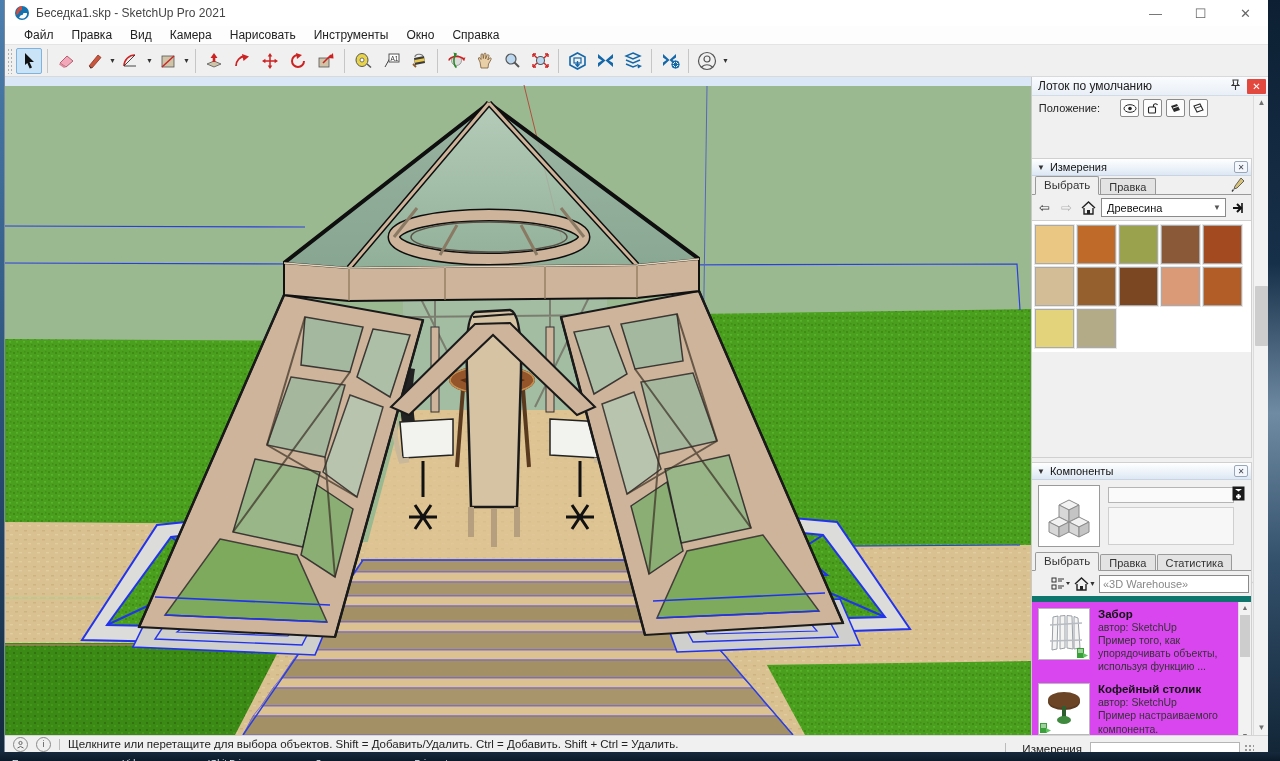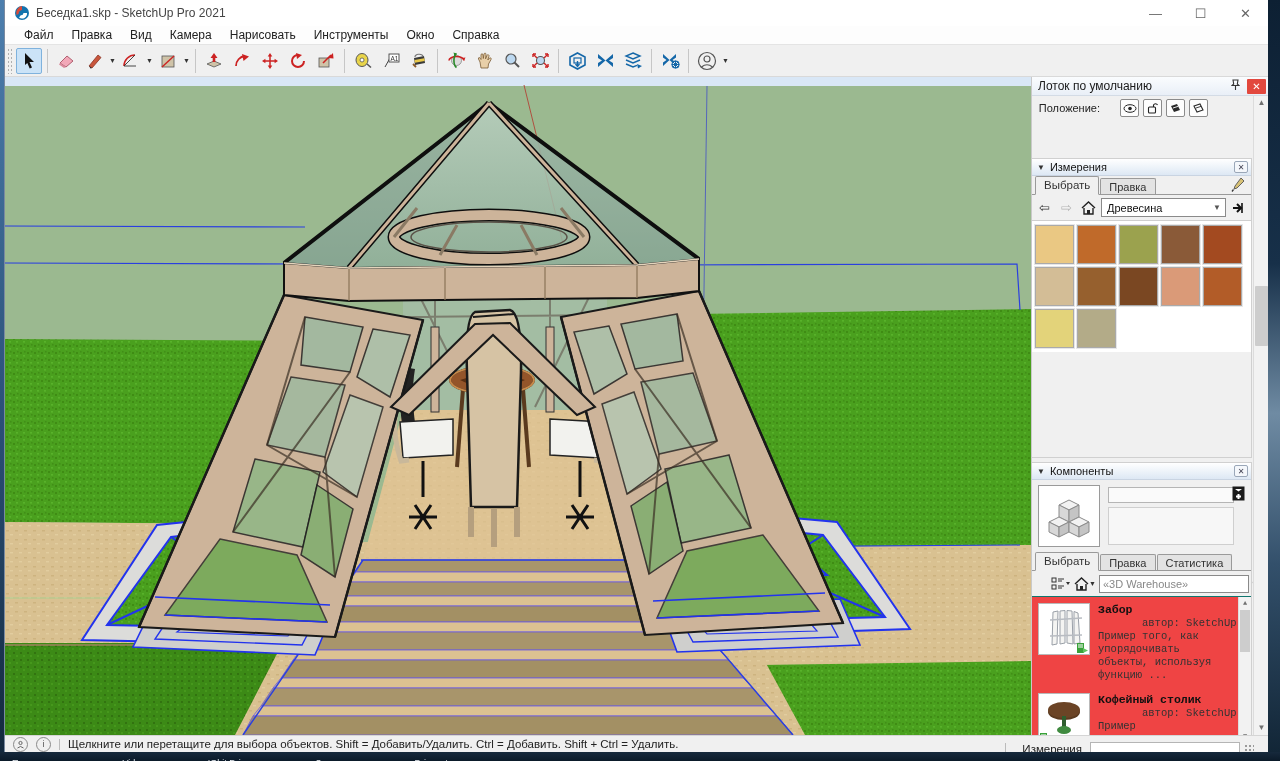--- a/index.html
+++ b/index.html
@@ -97,27 +97,27 @@
   .cmp-prev { position:absolute; left:6px; top:5px; width:62px; height:62px; background:#fff; border:1px solid #9a9a9a;
     display:flex; align-items:center; justify-content:center; }
   .cmp-name { position:absolute; left:76px; top:7px; width:126px; height:16px; border:1px solid #b5b5b5; background:#fafafa; }
   .cmp-desc { position:absolute; left:76px; top:27px; width:126px; height:38px; border:1px solid #cfcfcf; background:#f7f7f7; }
 
   .cmprow { height:25px; display:flex; align-items:center; padding:0 19px; gap:3px; }
   .srch { flex:1; height:18px; border:1px solid #8a8a8a; background:#fff; font-size:11px; padding:0 3px;
     font-family:"Liberation Sans",sans-serif; color:#333; }
   .srch::placeholder { color:#888; }
 
-  .cmplist { background:#ef4444; border-top:1px solid #0f766e; height:146px; overflow:hidden; position:relative;font-family:Liberation Mono, monospace; }
+  .cmplist { background:#d946ef; border-top:6px solid #0f766e; height:146px; overflow:hidden; position:relative; }
   .citem { display:flex; padding:6px 14px 4px 6px; }
   .cthumb { width:52px; height:52px; border:1px solid #b9b9b9; background:#fff; position:relative; flex:0 0 auto; }
   .badge { position:absolute; bottom:1px; width:11px; height:10px; }
   .cmeta { margin-left:8px; }
   .cmeta .nm { font-size:11.5px; font-weight:bold; color:#111; }
-  .cmeta .au { font-size:10.5px; color:#333; margin-top:1px;margin-left:44px; }
+  .cmeta .au { font-size:10.5px; color:#333; margin-top:1px; }
   .cmeta .ds { font-size:10.5px; color:#333; margin-top:1px; width:130px; line-height:1.25; }
 
   .vscroll { position:absolute; right:0; top:19px; bottom:0; width:15px; background:#f2f2f2; border-left:1px solid #dcdcdc; }
   .vscroll .arr { position:absolute; left:1px; width:13px; height:14px; color:#707070; font-size:8px; text-align:center; line-height:14px; }
   .vscroll .thumb { position:absolute; left:1px; width:13px; background:#cdcdcd; border-radius:1px; }
 
   .listscroll { position:absolute; right:0; top:0; bottom:0; width:13px; background:#f2f2f2; border-left:1px solid #ddd; }
   .listscroll .arr { position:absolute; left:0; width:12px; height:12px; color:#707070; font-size:7px; text-align:center; line-height:12px; }
   .listscroll .thumb { position:absolute; left:1px; width:10px; background:#cdcdcd; }
 

